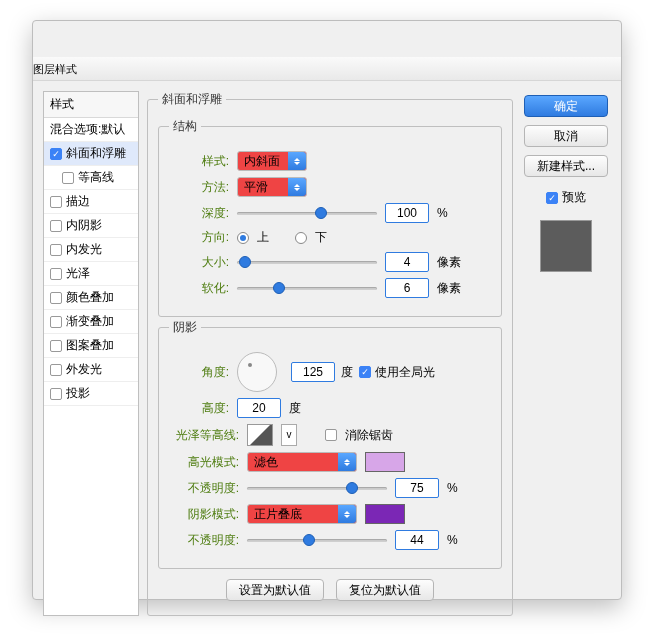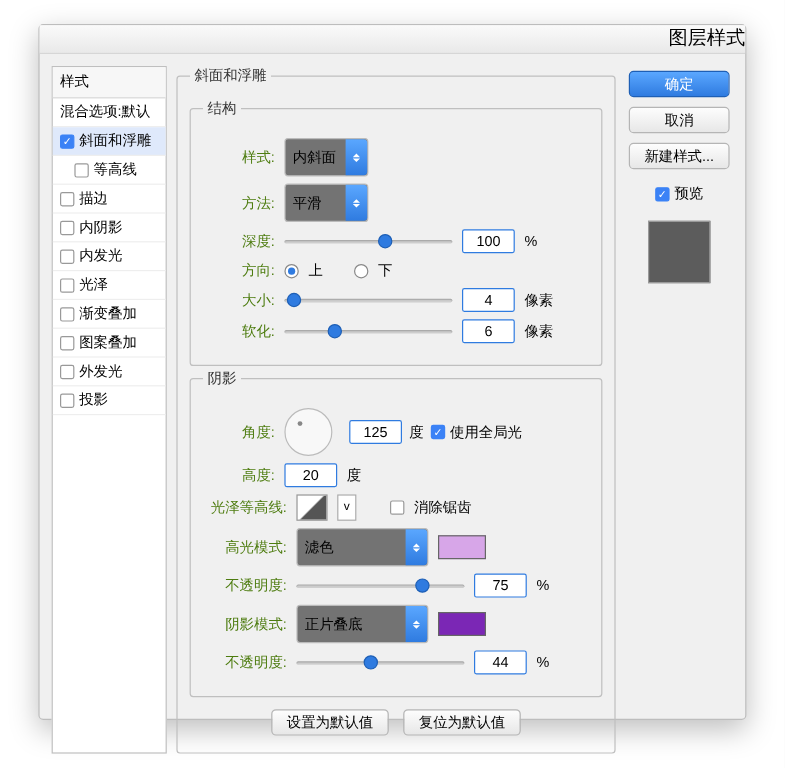--- a/index.html
+++ b/index.html
@@ -1,36 +1,36 @@
 <!DOCTYPE html>
 <html><head>
 <meta charset="utf-8">
 <style>
 * { box-sizing: border-box; margin: 0; padding: 0; font-family: -apple-system, "Helvetica Neue", Arial, sans-serif; font-size: 12px; }
 body { background: #fff; width: 654px; height: 640px; position: relative; }
 .window { position: absolute; left: 32px; top: 20px; width: 590px; height: 580px; background: #f0f0f0; border: 1px solid #bdbdbd; box-shadow: 0 8px 24px rgba(0,0,0,0.25); border-radius: 4px; }
-.titlebar { height: 24px; line-height: 24px; text-align: right; border-bottom: 1px solid #d6d6d6; background: linear-gradient(#fafafa,#e9e9e9); font-size: 16px; }
+.titlebar { height: 24px; line-height: 24px; text-align: left; border-bottom: 1px solid #d6d6d6; background: linear-gradient(#fafafa,#e9e9e9); font-size: 11px; margin-top: 36px; }
 
 .body { display: flex; padding: 10px 10px 10px 10px; gap: 8px; }
 
 .styles-list { width: 96px; border: 1px solid #bfbfbf; background: #fff; }
 .styles-head { padding: 4px 6px; background: #f7f7f7; border-bottom: 1px solid #d9d9d9; }
 .styles-row { display: flex; align-items: center; gap: 4px; padding: 3px 0 3px 6px; border-bottom: 1px solid #eee; cursor: pointer; }
 .styles-row.indent { padding-left: 18px; }
 .styles-row.sel { background: #dfe9fb; }
 .cb { width: 12px; height: 12px; border: 1px solid #999; border-radius: 2px; background: #fff; display: inline-flex; align-items: center; justify-content: center; font-size: 9px; color: #fff; }
 .cb.checked { background: #3b82f6; border-color: #3b82f6; }
 .cb.checked::after { content: "✓"; }
 
 .center { flex: 1; display: flex; flex-direction: column; gap: 10px; }
 fieldset { border: 1px solid #bfbfbf; border-radius: 3px; padding: 10px 10px 12px 10px; }
 legend { padding: 0 4px; color: #333; }
 .row { display: flex; align-items: center; gap: 8px; margin: 6px 0; }
 .lab { width: 60px; text-align: right; color: #4d7c0f; }
-.select { position: relative; height: 32px; background: #737373; border: 1px solid #bbb; border-radius: 3px; display: inline-flex; align-items: center; padding: 0 22px 0 6px; min-width: 70px; }
+.select { position: relative; height: 20px; background: #ef4444; border: 1px solid #bbb; border-radius: 3px; display: inline-flex; align-items: center; padding: 0 22px 0 6px; min-width: 70px; }
 .select .arrow { position: absolute; right: 0; top: 0; height: 100%; width: 18px; background: linear-gradient(#5aa7ff,#2f7be0); border-radius: 0 3px 3px 0; display: flex; flex-direction: column; align-items: center; justify-content: center; }
 .select .arrow::before { content:""; width:0; height:0; border-left:3px solid transparent; border-right:3px solid transparent; border-bottom:3px solid #fff; margin-bottom:1px;}
 .select .arrow::after { content:""; width:0; height:0; border-left:3px solid transparent; border-right:3px solid transparent; border-top:3px solid #fff;}
 .slider { flex: 0 0 140px; height: 16px; position: relative; }
 .slider .track { position: absolute; left:0; right:0; top:7px; height:3px; background:#cfcfcf; border-radius:2px; box-shadow: inset 0 1px 1px rgba(0,0,0,0.2);}
 .slider .thumb { position: absolute; top:2px; width:12px; height:12px; background:#2f7be0; border-radius:50%; border:1px solid #1e5fb5; transform: translateX(-50%);}
 .numbox { width: 44px; height: 20px; border: 1px solid #2f7be0; background:#fff; text-align:center; line-height:18px; border-radius:2px; }
 .radio { width:12px; height:12px; border:1px solid #888; border-radius:50%; background:#fff; display:inline-flex; align-items:center; justify-content:center; }
 .radio.checked::after { content:""; width:6px; height:6px; background:#2f7be0; border-radius:50%; }
 
@@ -79,20 +79,24 @@
             <span class="cb"></span>
             <span>内阴影</span>
           </div>
           <div class="styles-row">
             <span class="cb"></span>
             <span>内发光</span>
           </div>
           <div class="styles-row">
             <span class="cb"></span>
             <span>光泽</span>
+          </div>
+          <div class="styles-row">
+            <span class="cb"></span>
+            <span>颜色叠加</span>
           </div>
           <div class="styles-row">
             <span class="cb"></span>
             <span>渐变叠加</span>
           </div>
           <div class="styles-row">
             <span class="cb"></span>
             <span>图案叠加</span>
           </div>
           <div class="styles-row">

